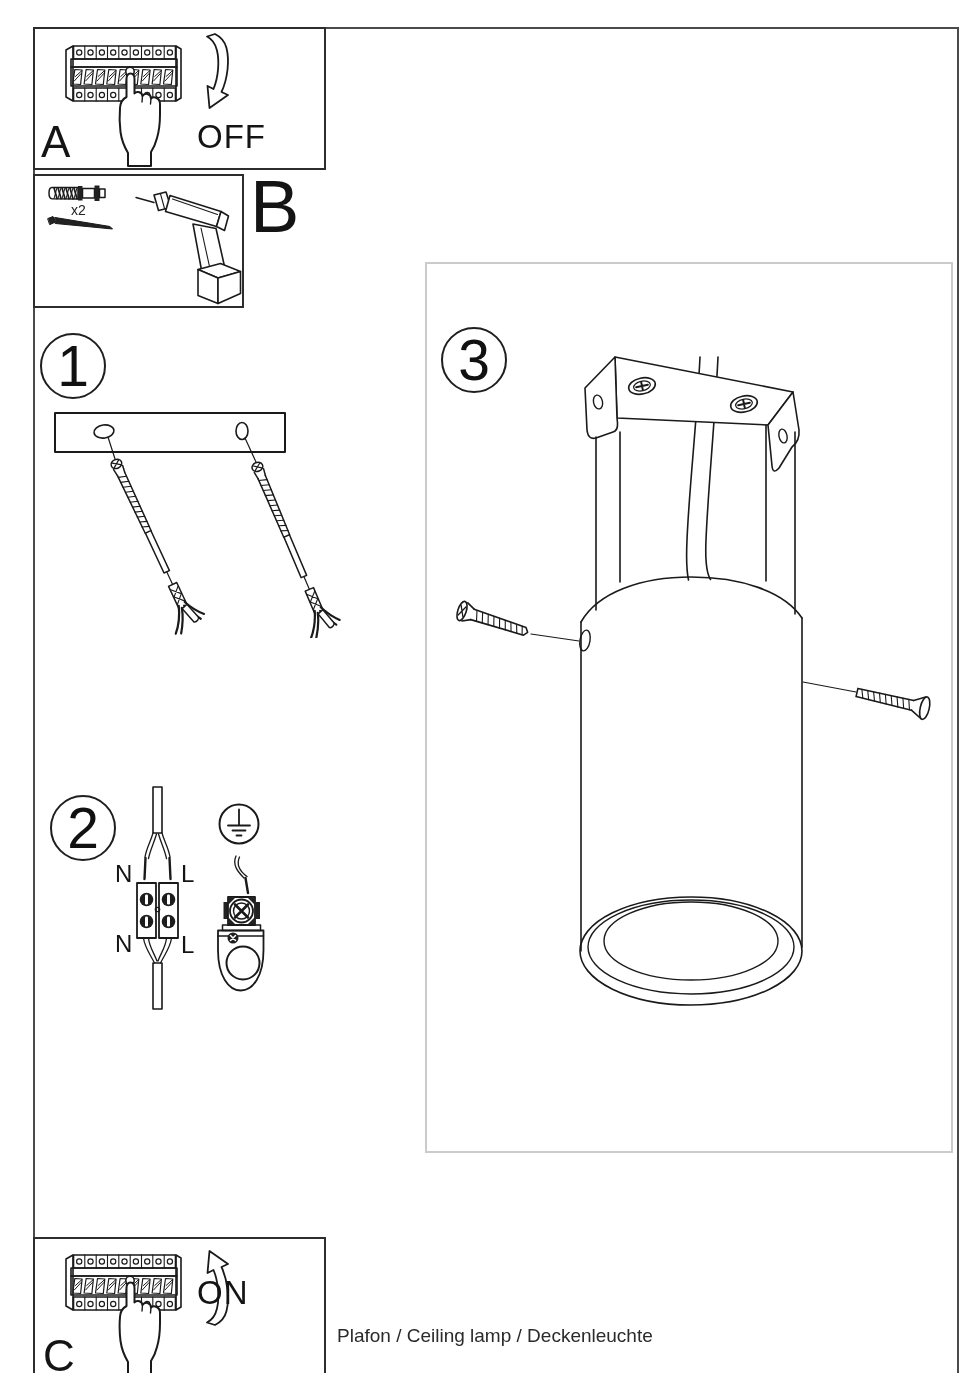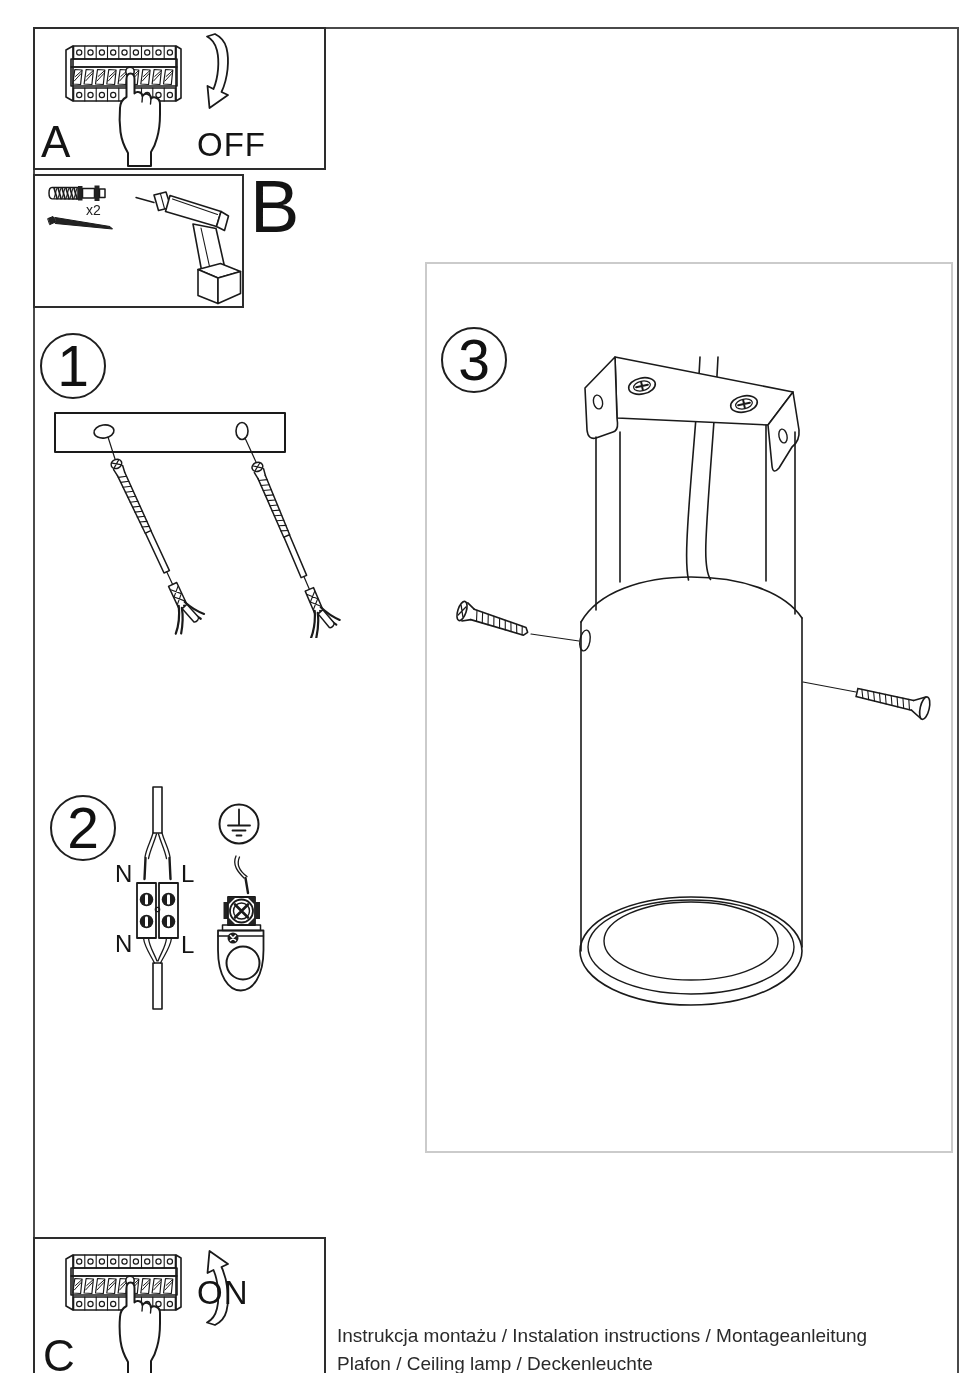--- a/index.html
+++ b/index.html
@@ -109,21 +109,21 @@
   <div class="box step3-box"></div>
   <div class="box panel-c"></div>
 
   <svg class="abs" style="left:58px;top:40px" width="130" height="128" viewBox="0 0 130 128">
       <use href="#breaker-unit"></use>
     </svg>
   <svg class="abs" style="left:202px;top:33px" width="34" height="84" viewBox="0 0 34 84">
       <use href="#curve-arrow"></use>
     </svg>
   <div class="txt big-letter" style="left:41px;top:120px">A</div>
-  <div class="txt switch-word" style="left:197px;top:128px">OFF</div>
+  <div class="txt switch-word" style="left:197px;top:120px">OFF</div>
 
   <svg class="abs" style="left:44px;top:182px" width="200" height="124" viewBox="0 0 200 124">
     <g stroke="#1a1a1a" fill="none" stroke-width="1.5" stroke-linejoin="round" stroke-linecap="round">
       <g>
         <path fill="#fff" d="M8,5.5 Q5,5.5 5,11 Q5,16.5 8,16.8 L34,17 L34,5.5 Z"></path>
         <path stroke-width="1.7" d="M10,5.8 L13,16.6 M14,5.8 L17,16.6 M18,5.8 L21,16.7 M22,5.9 L25,16.7 M26,5.9 L29,16.8 M30,6 L33,16.8"></path>
         <path stroke-width="1" d="M13,5.8 L10,16.6 M17,5.8 L14,16.6 M21,5.9 L18,16.7 M25,5.9 L22,16.7 M29,6 L26,16.8 M33,6 L30,16.8"></path>
         <rect x="34" y="4" width="4.5" height="14.5" fill="#222" stroke="none"></rect>
         <rect x="38.5" y="6.5" width="12" height="9.5"></rect>
         <rect x="50.5" y="3.5" width="5" height="15.5" fill="#222" stroke="none"></rect>
@@ -141,21 +141,21 @@
         <path stroke-width="1.1" d="M128.5,17 L173.5,32.5"></path>
         <path fill="#fff" d="M177,29.5 L184.5,34 L180.5,48.5 L172.5,44.5 Z"></path>
         <path fill="#fff" d="M149,42 L172,46.5 L182,91 L158.5,93.5 Z"></path>
         <path stroke-width="1.1" d="M157,46 L166.5,89"></path>
         <path fill="#fff" d="M154,87.5 L176.5,81.5 L196.5,89.5 L174,96 Z"></path>
         <path fill="#fff" d="M154,87.5 L174,96 L174,121.5 L154,113.5 Z"></path>
         <path fill="#fff" d="M174,96 L196.5,89.5 L196.5,111.5 L174,121.5 Z"></path>
       </g>
     </g>
   </svg>
-  <div class="txt qty" style="left:86px;top:203px">x2</div>
+  <div class="txt qty" style="left:71px;top:203px">x2</div>
   <div class="txt huge-letter" style="left:250px;top:170px">B</div>
 
   <div class="step-circle" style="left:40px;top:333px">
     <span>1</span>
   </div>
   <svg class="abs" style="left:50px;top:408px" width="292" height="230" viewBox="0 0 292 230">
     <g stroke="#1a1a1a" fill="none" stroke-width="2" stroke-linejoin="round" stroke-linecap="round">
       <rect x="5" y="5" width="230" height="39" fill="#fff"></rect>
       <ellipse cx="54" cy="23.5" rx="10" ry="6.5" transform="rotate(-8 54 23.5)" stroke-width="1.6"></ellipse>
       <ellipse cx="192" cy="23" rx="6" ry="8.5" stroke-width="1.6"></ellipse>
@@ -282,17 +282,16 @@
   <svg class="abs" style="left:58px;top:1249px" width="130" height="128" viewBox="0 0 130 128">
       <use href="#breaker-unit"></use>
     </svg>
   <svg class="abs" style="left:202px;top:1242px" width="34" height="84" viewBox="0 0 34 84">
     <use href="#curve-arrow" transform="scale(1,-1) translate(0,-84)"></use>
   </svg>
   <div class="txt big-letter" style="left:43px;top:1334px">C</div>
   <div class="txt switch-word" style="left:197px;top:1276px">ON</div>
 
   <div class="footer">
-    <div>Instrukcja montażu / Instalation instructions / Montageanleitung</div>
     <div>Plafon / Ceiling lamp / Deckenleuchte</div>
   </div>
 
 </div>
 
 </body></html>

